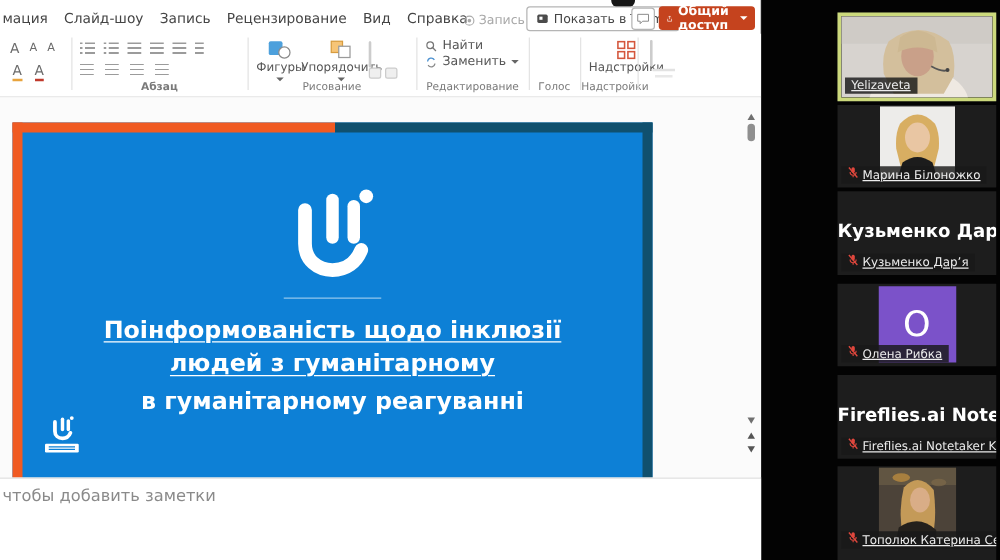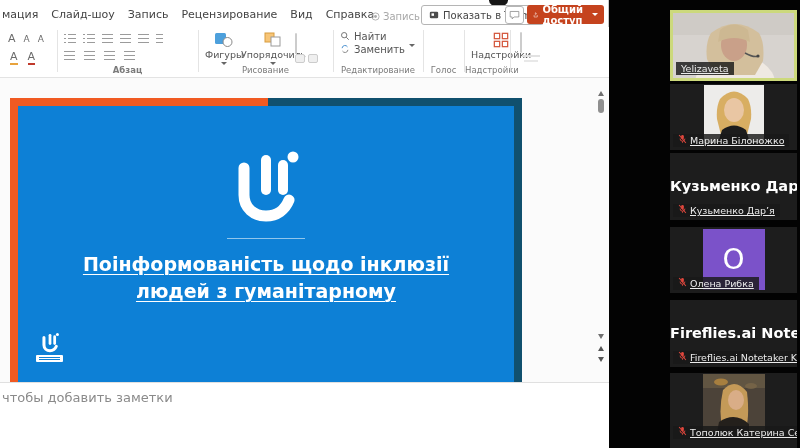--- a/index.html
+++ b/index.html
@@ -35,21 +35,21 @@
   .ul-rd{border-bottom:2px solid #c0392b;}
   .ic{display:inline-block;width:11px;height:10px;background:repeating-linear-gradient(to bottom,#9b9b9b 0 1px,transparent 1px 4px);}
   .ic.b{width:8px;margin-left:4px;position:relative;}
   .ic.b::before{content:"";position:absolute;left:-4px;top:0;width:2px;height:10px;
         background:repeating-linear-gradient(to bottom,#9b9b9b 0 1px,transparent 1px 4px);}
   .caret{display:inline-block;width:0;height:0;border-left:3px solid transparent;border-right:3px solid transparent;border-top:3px solid #666;}
   .caret.w{border-top-color:#fff;}
   .chev{position:absolute;left:577px;top:64px;width:6px;height:6px;border-right:1.4px solid #666;border-bottom:1.4px solid #666;transform:rotate(45deg);}
   .bigbtn{display:flex;flex-direction:column;align-items:center;gap:2px;}
   .grayic{width:20px;height:15px;border:1px solid #cccccc;border-radius:2px;background:#efefef;}
-  .edrow{display:flex;align-items:flex-start;gap:4px;font-size:10px;color:#555;}
+  .edrow{display:flex;align-items:center;gap:4px;font-size:10px;color:#555;}
 
   
   .canvas{position:absolute;left:0;top:78px;width:609px;height:304px;background:#fbfbfb;}
   .slide{position:absolute;left:10px;top:20px;width:512px;height:368px;background:#0d80d6;}
   .bd{position:absolute;}
   .slide-title{position:absolute;left:0;right:0;top:153px;text-align:center;color:#fff;font-weight:bold;font-size:19px;line-height:27px;}
   .slide-title .u{text-decoration:underline;text-decoration-thickness:1px;text-underline-offset:3px;}
   .slide-title .l3{margin-top:3px;}
   .hr-light{position:absolute;left:50%;top:140px;transform:translateX(-50%);width:78px;height:1px;background:rgba(255,255,255,.55);}
   .logo-main{position:absolute;left:50%;top:50px;transform:translateX(-50%);}
@@ -258,20 +258,21 @@
           <path d="M36 12 v30" stroke-width="10"></path>
           <path d="M53 17 v25" stroke-width="10"></path>
         </g>
         <circle cx="63" cy="9" r="5.5" fill="#ffffff"></circle>
       </svg>
       <div class="hr-light"></div>
 
       <div class="slide-title">
         <div class="u">Поінформованість щодо інклюзії</div>
         <div class="u">людей з гуманітарному</div>
+        <div class="l3">в гуманітарному реагуванні</div>
       </div>
 
       <div class="logo-mini">
         <svg width="20" height="22" viewBox="0 0 72 80">
           <g fill="none" stroke="#ffffff" stroke-linecap="round">
             <path d="M14 20 v27 c0 13 10 21 22 21 c11 0 19 -6 23 -16" stroke-width="11"></path>
             <path d="M36 12 v30" stroke-width="10"></path>
             <path d="M53 17 v25" stroke-width="10"></path>
           </g>
           <circle cx="63" cy="9" r="5.5" fill="#ffffff"></circle>

